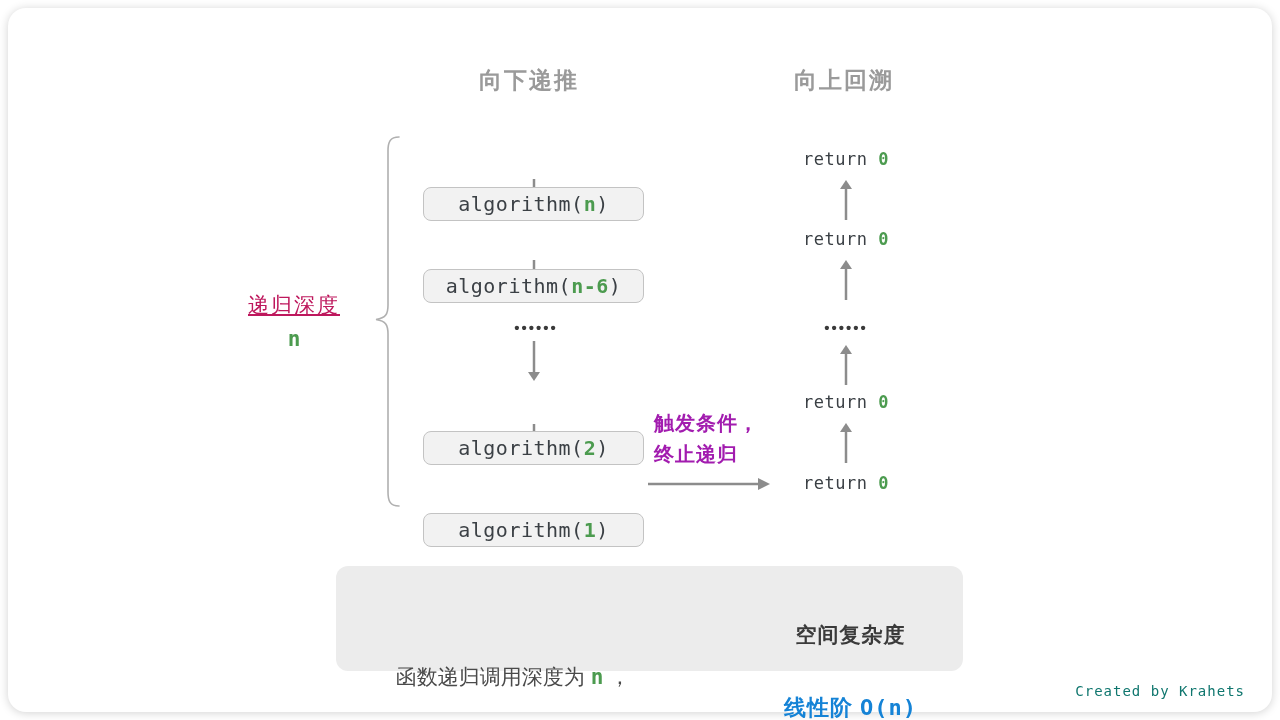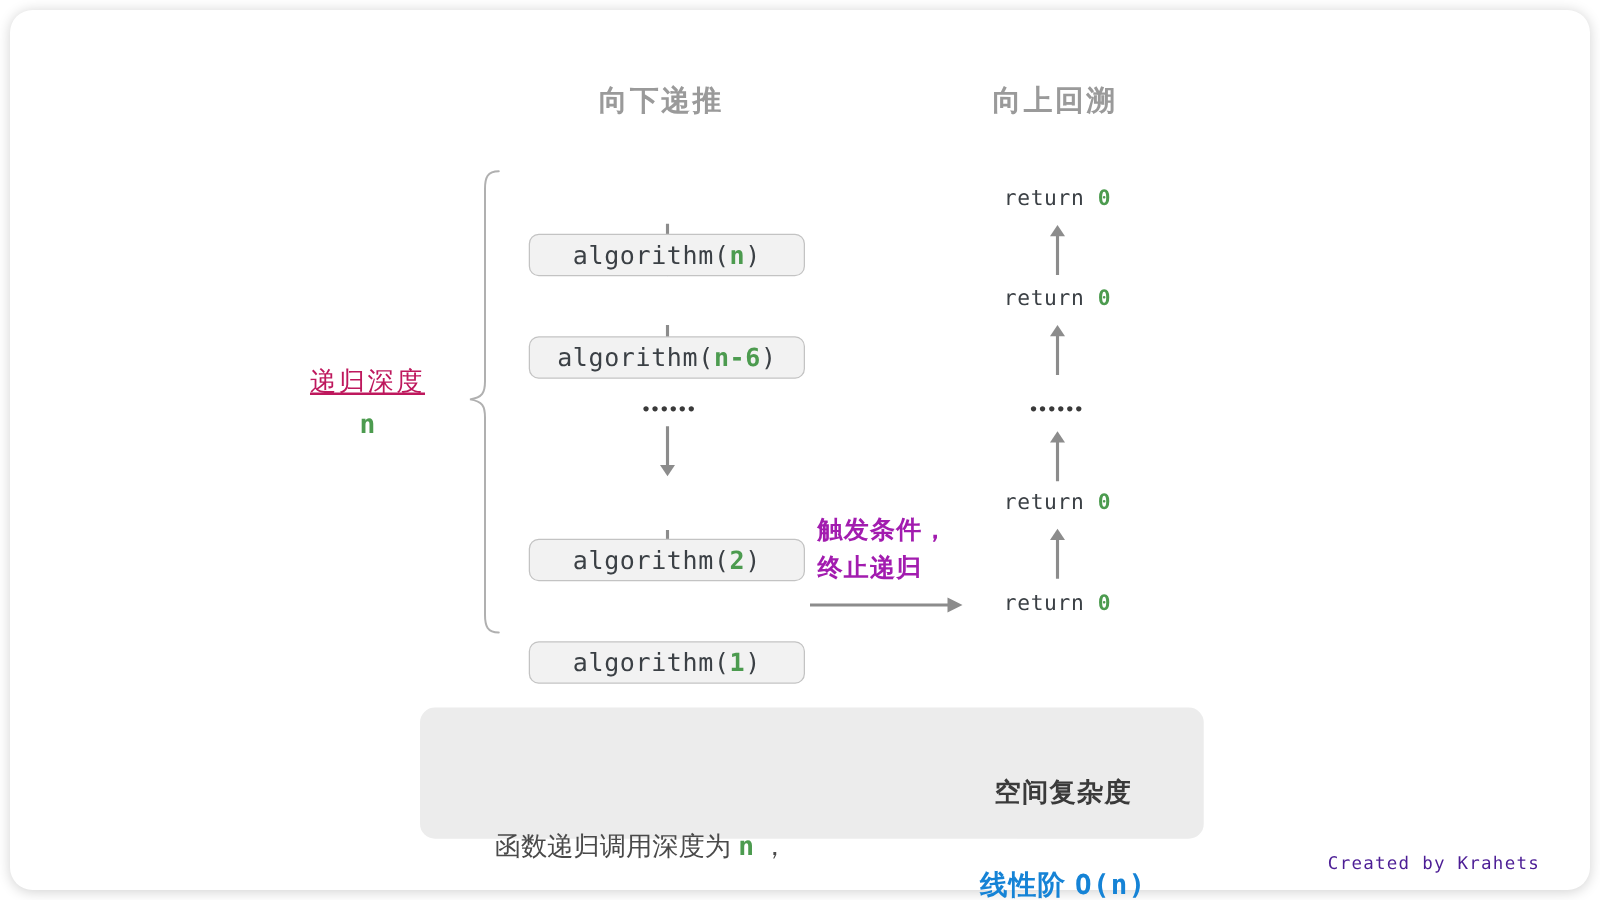--- a/index.html
+++ b/index.html
@@ -171,25 +171,25 @@
     display: block;
     font-size: 22px;
     font-weight: bold;
     letter-spacing: 1px;
     color: #1583d6;
     line-height: 40px;
   }
 
   .watermark {
     position: absolute;
-    right: 40px; top: 675px;
+    right: 27px; top: 675px;
     font-family: "DejaVu Sans Mono", "Liberation Mono", monospace;
     font-size: 14px;
     letter-spacing: 1px;
-    color: #4c1d95;
+    color: #0f766e;
   }
 </style>
 </head>
 <body>
 
 <div id="canvas">
   <div class="card">
 
     <div class="col-header" id="hdr-left">向下递推</div>
     <div class="col-header" id="hdr-right">向上回溯</div>

